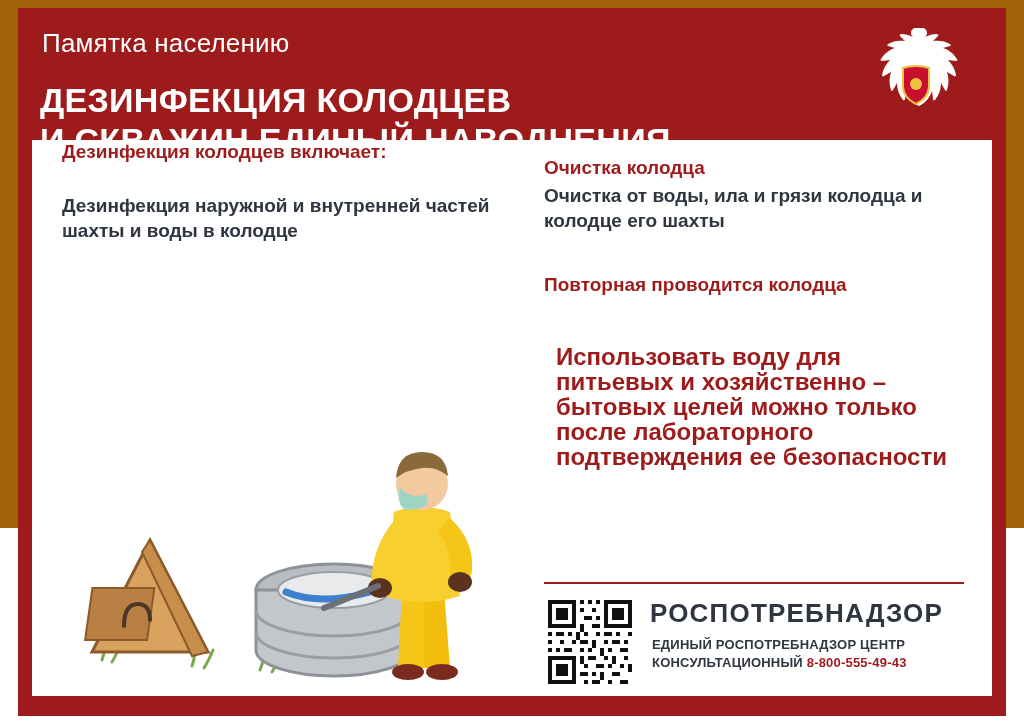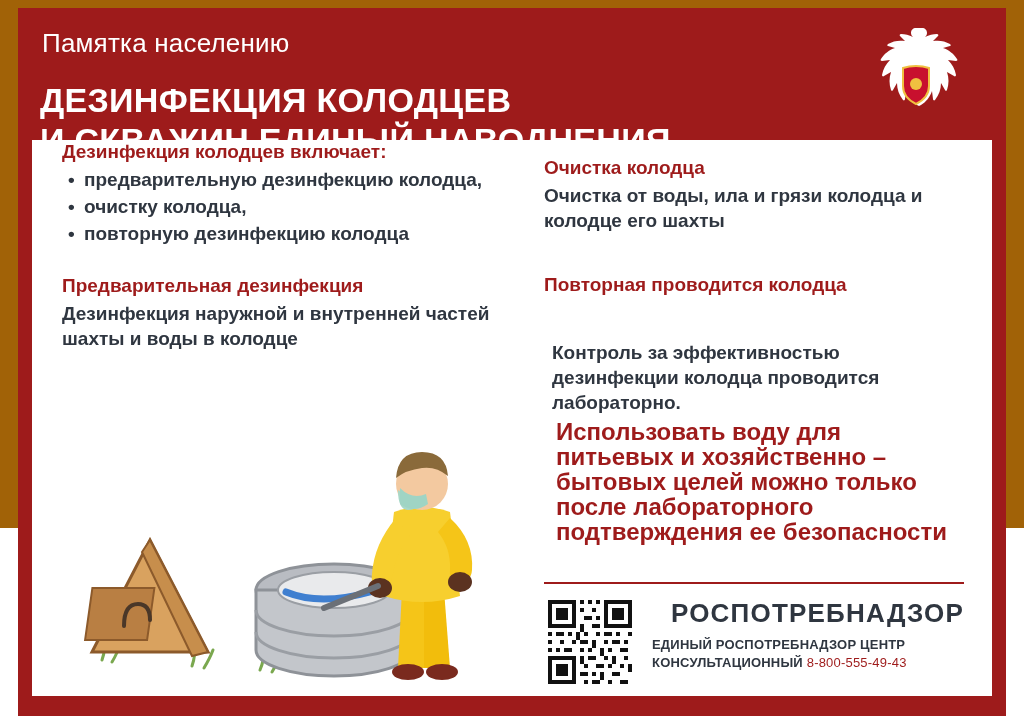--- a/index.html
+++ b/index.html
@@ -175,35 +175,34 @@
     height: 92px;
   }
   .brand {
     position: absolute;
     left: 106px;
     top: 2px;
     color: #2f3640;
     font-size: 26px;
     font-weight: bold;
     letter-spacing: 1.2px;
-    margin-left: 21px;
   }
   .brand-sub {
     position: absolute;
     left: 108px;
     top: 40px;
     color: #2f3640;
     font-size: 13px;
     font-weight: bold;
     line-height: 18px;
     letter-spacing: 0.2px;
   }
   .phone {
     color: #9e1b1b;
-    font-weight: normal;
+    font-weight: bold;
   }
 
   
   .illu {
     position: absolute;
     left: 40px;
     top: 280px;
     width: 440px;
     height: 268px;
   }
@@ -233,43 +232,36 @@
             <circle cx="48" cy="62" r="6" fill="#f0c040"></circle>
           </g>
         </svg>
       </div>
     </div>
 
     <div class="card">
 
       <div class="col-left">
         <h3 class="head-red">Дезинфекция колодцев включает:</h3>
-        <ul class="bullets">
-          <li>предварительную дезинфекцию колодца,</li>
-          <li>очистку колодца,</li>
-          <li>повторную дезинфекцию колодца</li>
-        </ul>
 
         <div class="gap-lg"></div>
 
-        <h3 class="head-red">Предварительная дезинфекция</h3>
         <p class="body-dark">Дезинфекция наружной и внутренней частей шахты и воды в колодце</p>
       </div>
 
       <div class="col-right">
         <h3 class="head-red">Очистка колодца</h3>
         <p class="body-dark">Очистка от воды, ила и грязи колодца и колодце его шахты</p>
 
         <div class="gap-xl"></div>
 
         <h3 class="head-red">Повторная проводится колодца</h3>
 
         <div class="gap-xl"></div>
 
-        <p class="note">Контроль за эффективностью дезинфекции колодца проводится лабораторно.</p>
         <div class="warn-block">
           <p class="warn">Использовать воду для питьевых и хозяйственно – бытовых целей можно только после лабораторного подтверждения ее безопасности</p>
         </div>
       </div>
 
       <hr class="divider">
 
       <div class="footer">
         <div class="qr">
           <svg viewBox="0 0 46 46" width="92" height="92" shape-rendering="crispEdges" aria-hidden="true">

